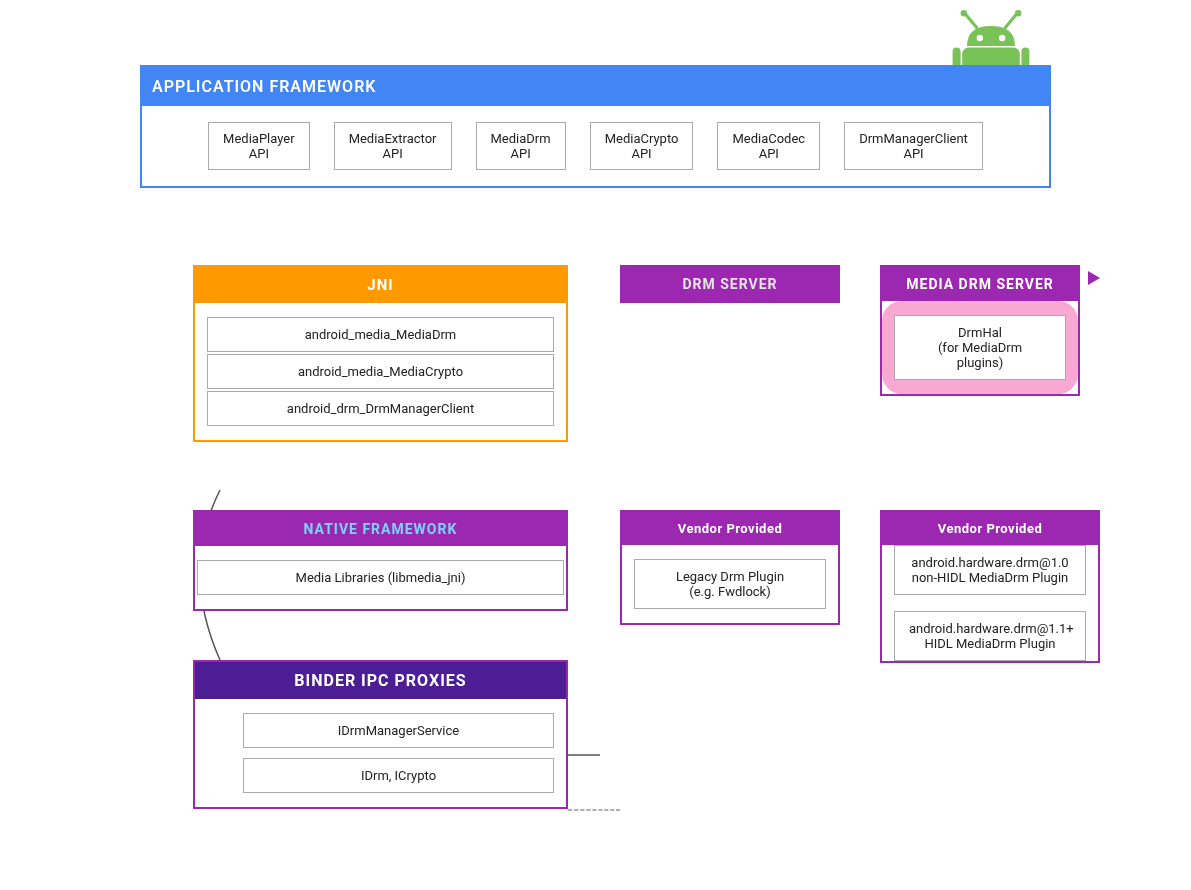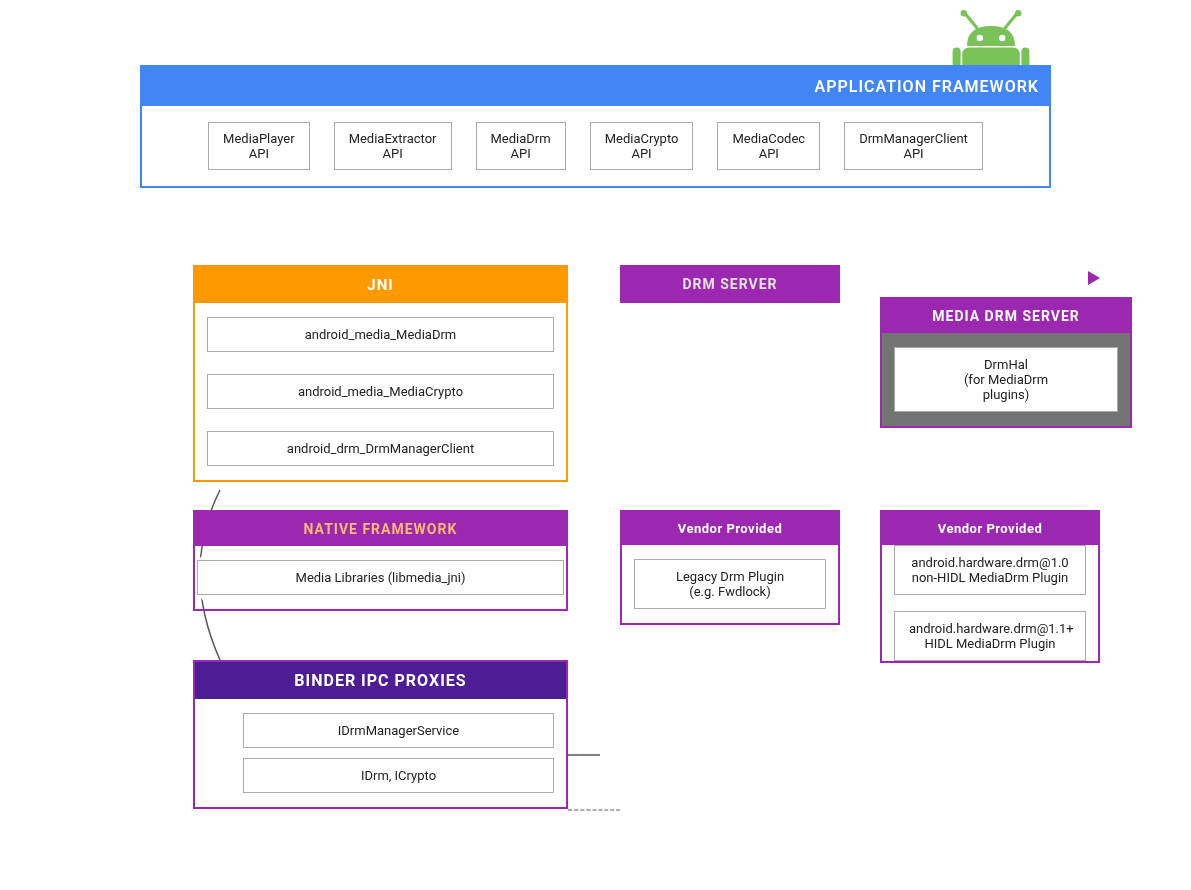--- a/index.html
+++ b/index.html
@@ -33,21 +33,21 @@
       position: absolute;
       top: 65px;
       left: 140px;
       right: 140px;
       border: 2px solid #4285f4;
       background: #fff;
     }
     .app-framework-header {
       background: #4285f4;
       color: #fff;
-      text-align: right;
+      text-align: left;
       font-size: 16px;
       font-weight: 600;
       letter-spacing: 1px;
       padding: 10px;
     }
     .app-framework-body {
       padding: 16px 24px;
       display: flex;
       gap: 24px;
       justify-content: center;
@@ -76,21 +76,21 @@
       font-size: 15px;
       font-weight: 700;
       letter-spacing: 1px;
       padding: 9px;
     }
     .jni-body {
       background: #fff;
       padding: 14px 12px;
       display: flex;
       flex-direction: column;
-      gap: 22px;
+      gap: 2px;
       justify-content: flex-end;
     }
     .inner-box {
       border: 1.5px solid #aaa;
       padding: 9px 14px;
       text-align: center;
       font-size: 13px;
       color: #222;
       background: #fff;
     }
@@ -115,59 +115,58 @@
     .drm-server-body {
       background: #fff;
       padding: 14px 12px;
     }
 
     
     .media-drm-server {
       position: absolute;
       top: 265px;
       left: 880px;
-      width: 252px;
-      border: 2px solid #9c27b0;
-      margin-top: 32px;
+      width: 200px;
+      border: 2px solid #9c27b0;
     }
     .media-drm-server-header {
       background: #9c27b0;
       color: #fff;
       text-align: center;
       font-size: 14px;
       font-weight: 700;
       letter-spacing: 1px;
       padding: 9px;
     }
     .media-drm-server-body {
-      background: #737373;
-      padding: 14px 12px;
+      background: #f9a8d4;
+      padding: 14px 12px;
+      border-radius: 20px;
     }
 
     
     .native-framework {
       position: absolute;
       top: 510px;
       left: 193px;
       width: 375px;
       border: 2px solid #9c27b0;
     }
     .native-framework-header {
       background: #9c27b0;
-      color: #fdba74;
+      color: #7dd3fc;
       text-align: center;
       font-size: 14px;
       font-weight: 700;
       letter-spacing: 1px;
       padding: 9px;
     }
     .native-framework-body {
       background: #fff;
       padding: 14px 2px;
-      border-radius: 28px;
     }
 
     
     .vendor-left {
       position: absolute;
       top: 510px;
       left: 620px;
       width: 220px;
       border: 2px solid #9c27b0;
     }

